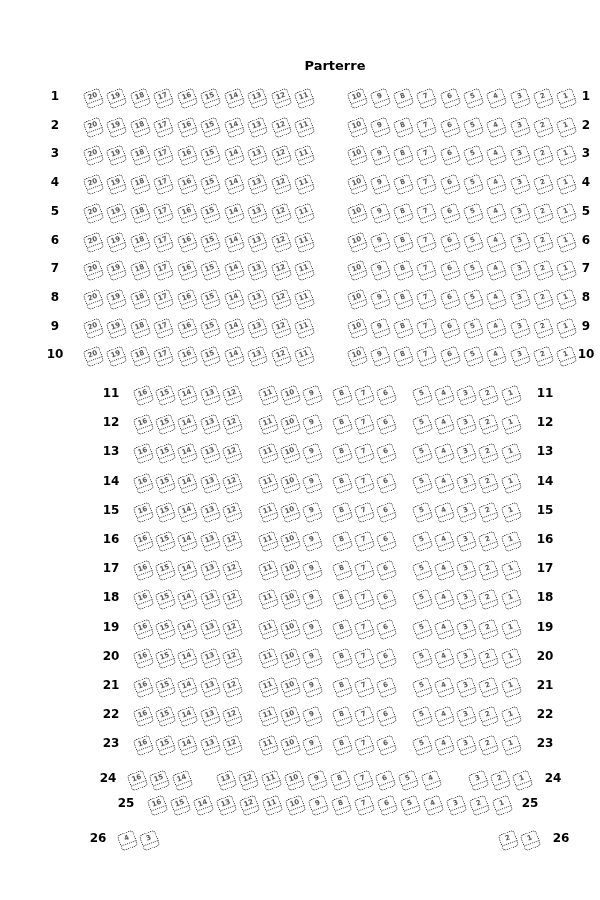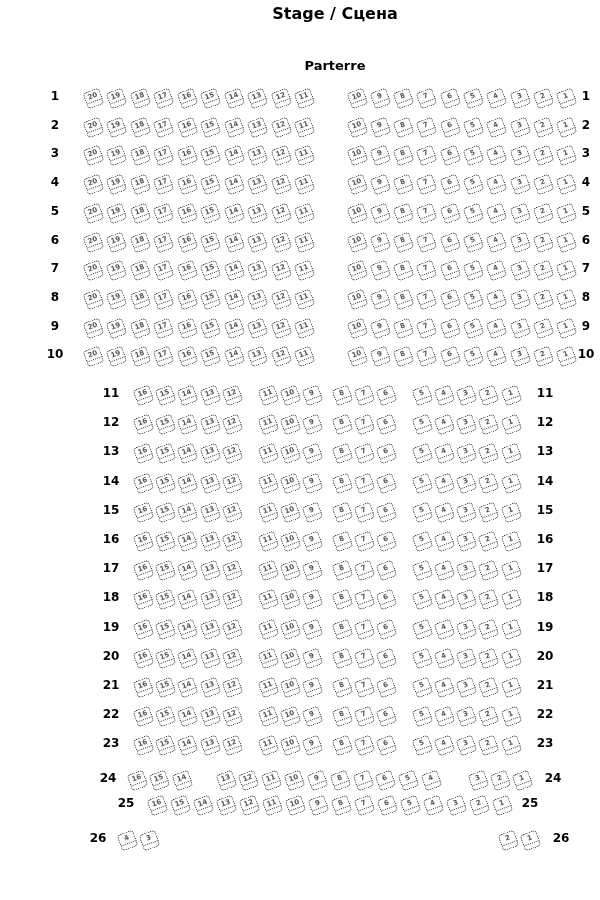--- a/index.html
+++ b/index.html
@@ -26,21 +26,20 @@
     display:block;height:10px;line-height:11px;text-align:center;
     font-size:7px;font-weight:bold;color:#555555;
     border-bottom:1px dotted #444;
     font-family:"DejaVu Sans","Liberation Sans",sans-serif;
   }
 </style>
 </head>
 <body>
 
 <div id="page">
-  <div id="stage-title" class="centered-title">Stage / Сцена</div>
   <div id="section-title" class="centered-title">Parterre</div>
   <div id="seat-map">
       <div class="row-label" style="left: 55px; top: 96px;">1</div>
       <div class="row-label" style="left: 586px; top: 96px;">1</div>
       <div class="seat" style="left: 84.5px; top: 90px;">
         <span class="seat-num">20</span>
       </div>
       <div class="seat" style="left: 108px; top: 90px;">
         <span class="seat-num">19</span>
       </div>

